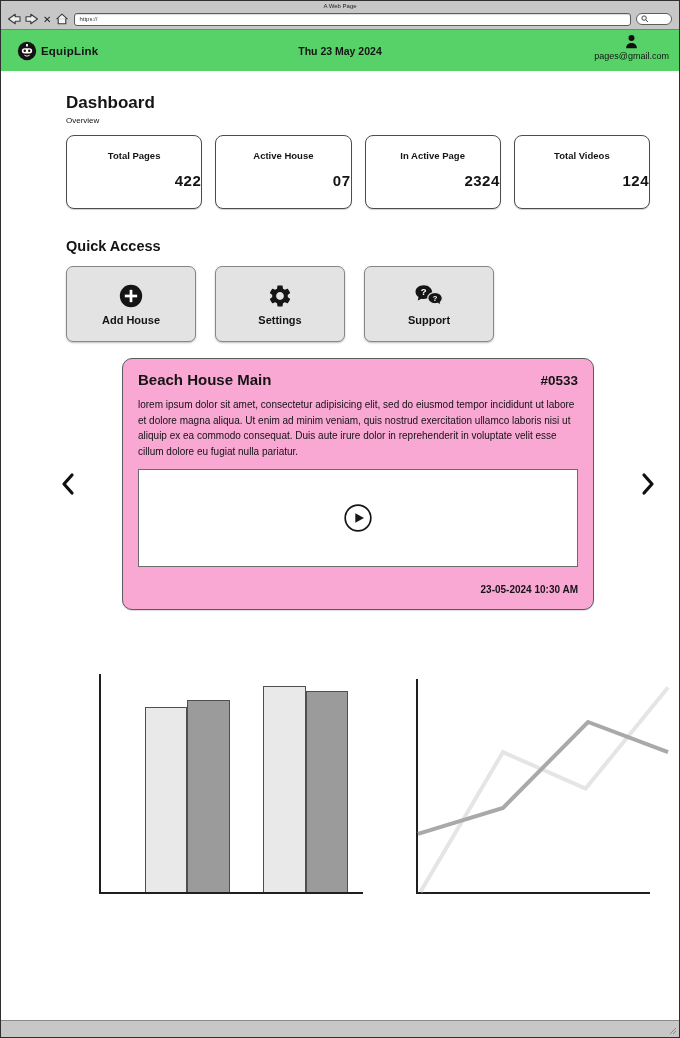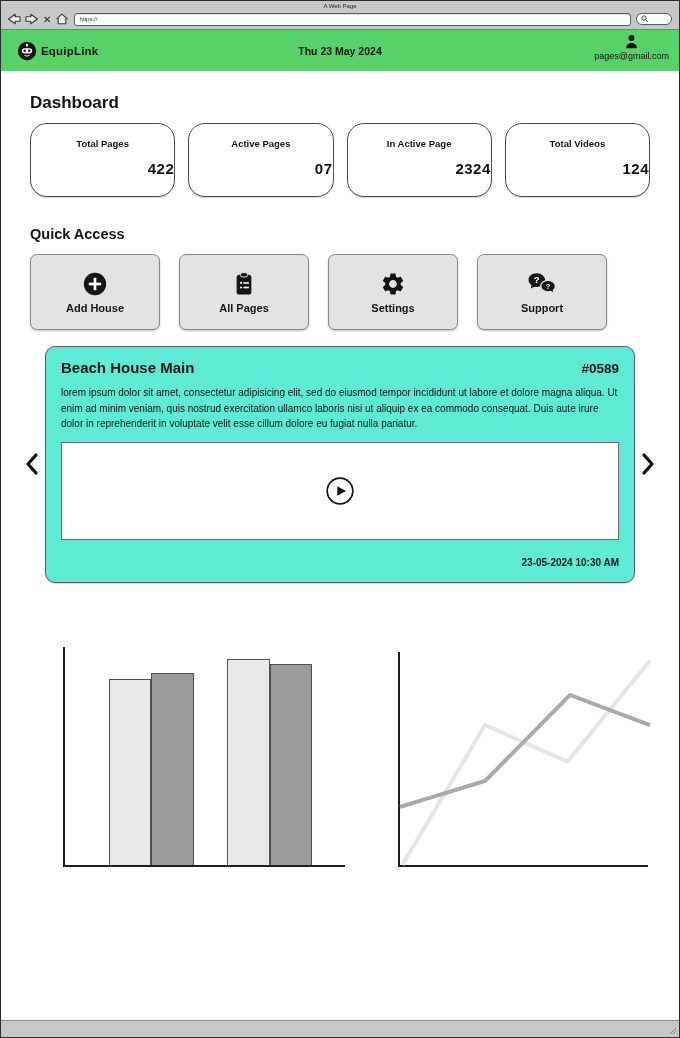--- a/index.html
+++ b/index.html
@@ -24,40 +24,40 @@
 
   
   .appbar { flex:0 0 auto; height:41px; background:#57d268; position:relative; display:flex; align-items:center; }
   .brand { display:flex; align-items:center; gap:4px; margin-left:16px; position:relative; z-index:1; }
   .brand-name { font-size:11.5px; font-weight:bold; letter-spacing:.2px; }
   .appbar-date { position:absolute; left:0; right:0; text-align:center; font-size:10.5px; font-weight:600; }
   .userblock { position:absolute; right:10px; top:3px; display:flex; flex-direction:column; align-items:center; z-index:1; }
   .user-email { font-size:9px; margin-top:1px; }
 
   
-  .content { flex:1 1 auto; padding:0 29px; position:relative; background:#fff; }
+  .content { flex:1 1 auto; padding:0 29px; position:relative; background:#fff;margin-left:36px; }
   .page-title { font-size:17px; font-weight:bold; margin:22px 0 0; }
   .page-subtitle { font-size:8px; margin-top:3px; }
 
   .stats-row { display:flex; gap:13px; margin-top:10px; }
-  .stat-card { flex:1; height:74px; background:#fff; border:1px solid #4c4c4c; border-radius:17px; text-align:center; box-shadow:0 1px 1px rgba(0,0,0,.18); }
+  .stat-card { flex:1; height:74px; background:#fff; border:1px solid #4c4c4c; border-radius:8px; text-align:center; box-shadow:0 1px 1px rgba(0,0,0,.18); }
   .stat-label { font-size:9.5px; font-weight:bold; margin-top:14px; }
   .stat-value { font-size:15px; font-weight:bold; margin-top:11px; letter-spacing:.5px;text-align:right; }
 
   .section-title { font-size:14.5px; font-weight:bold; }
   .qa-title { margin-top:29px; }
   .qa-row { display:flex; gap:19px; margin-top:12px; }
   .qa-card { width:130px; height:76px; background:#e3e3e3; border:1px solid #878787; border-radius:7px; display:flex; flex-direction:column; align-items:center; justify-content:center; gap:5px; box-shadow:0 1px 2px rgba(0,0,0,.25); cursor:pointer; }
   .qa-label { font-size:11px; font-weight:bold; }
 
   .recent-head { display:flex; justify-content:space-between; align-items:flex-end; margin-top:34px; }
   .see-all { font-size:11px; font-weight:600; color:#111; text-decoration:underline; cursor:pointer; }
 
   .carousel { position:relative; margin-top:16px; }
-  .recent-card { width:590px; margin:0 auto; background:#5eead4; border:1px solid #5c5c5c; border-radius:10px; padding:12px 15px 14px; box-shadow:0 1px 1px rgba(0,0,0,.15); }
+  .recent-card { width:472px; margin:0 auto; background:#f9a8d4; border:1px solid #5c5c5c; border-radius:10px; padding:12px 15px 14px; box-shadow:0 1px 1px rgba(0,0,0,.15); }
   .rc-head { display:flex; justify-content:space-between; align-items:baseline; }
   .rc-title { font-size:15px; font-weight:bold; }
   .rc-ref { font-size:13.5px; font-weight:bold; }
   .rc-desc { font-size:10px; line-height:1.55; margin-top:9px; color:#121212; }
   .video-box { height:98px; border:1px solid #6b6b6b; margin-top:9px; display:flex; align-items:center; justify-content:center; background:#fff; }
   .play-btn { background:none; border:none; padding:0; cursor:pointer; line-height:0; }
   .rc-time { text-align:right; font-size:10px; font-weight:bold; margin-top:17px; }
 
   .chev { position:absolute; top:50%; transform:translateY(-50%); background:none; border:none; padding:0; cursor:pointer; line-height:0; }
   .chev-left { left:-5px; }
@@ -124,28 +124,29 @@
         <circle cx="12" cy="7" r="4.2" fill="#111"></circle>
         <path d="M4.5 21 c0-4.4 3.4-7 7.5-7 s7.5 2.6 7.5 7 v0.4 h-15 Z" fill="#111"></path>
       </svg>
       <span class="user-email">pages@gmail.com</span>
     </div>
   </div>
 
   <div class="content">
 
     <h1 class="page-title">Dashboard</h1>
+    <div class="page-subtitle">Overview</div>
 
     <div class="stats-row">
       <div class="stat-card">
         <div class="stat-label">Total Pages</div>
         <div class="stat-value">422</div>
       </div>
       <div class="stat-card">
-        <div class="stat-label">Active Pages</div>
+        <div class="stat-label">Active House</div>
         <div class="stat-value">07</div>
       </div>
       <div class="stat-card">
         <div class="stat-label">In Active Page</div>
         <div class="stat-value">2324</div>
       </div>
       <div class="stat-card">
         <div class="stat-label">Total Videos</div>
         <div class="stat-value">124</div>
       </div>
@@ -156,31 +157,20 @@
       <div class="qa-card">
         <svg width="26" height="26" viewBox="0 0 24 24">
           <circle cx="12" cy="12" r="10.3" fill="#151515"></circle>
           <rect x="10.75" y="6.3" width="2.5" height="11.4" fill="#fff"></rect>
           <rect x="6.3" y="10.75" width="11.4" height="2.5" fill="#fff"></rect>
         </svg>
         <span class="qa-label">Add House</span>
       </div>
       <div class="qa-card">
         <svg width="26" height="26" viewBox="0 0 24 24">
-          <rect x="5.2" y="3.5" width="13.6" height="18.3" rx="2.4" fill="#151515"></rect>
-          <rect x="8.8" y="1.6" width="6.4" height="3.8" rx="1.3" fill="#151515" stroke="#e3e3e3" stroke-width="0.9"></rect>
-          <circle cx="9.3" cy="11" r="1" fill="#fff"></circle>
-          <rect x="11.5" y="10.3" width="5" height="1.5" fill="#fff"></rect>
-          <circle cx="9.3" cy="15.2" r="1" fill="#fff"></circle>
-          <rect x="11.5" y="14.5" width="5" height="1.5" fill="#fff"></rect>
-        </svg>
-        <span class="qa-label">All Pages</span>
-      </div>
-      <div class="qa-card">
-        <svg width="26" height="26" viewBox="0 0 24 24">
           <path fill="#151515" d="M19.14,12.94c0.04-0.3,0.06-0.61,0.06-0.94c0-0.32-0.02-0.64-0.07-0.94l2.03-1.58c0.18-0.14,0.23-0.41,0.12-0.61 l-1.92-3.32c-0.12-0.22-0.37-0.29-0.59-0.22l-2.39,0.96c-0.5-0.38-1.03-0.7-1.62-0.94L14.4,2.81c-0.04-0.24-0.24-0.41-0.48-0.41 h-3.84c-0.24,0-0.43,0.17-0.47,0.41L9.25,5.35C8.66,5.59,8.12,5.92,7.63,6.29L5.24,5.33c-0.22-0.08-0.47,0-0.59,0.22L2.74,8.87 C2.62,9.08,2.66,9.34,2.86,9.48l2.03,1.58C4.84,11.36,4.8,11.69,4.8,12s0.02,0.64,0.07,0.94l-2.03,1.58 c-0.18,0.14-0.23,0.41-0.12,0.61l1.92,3.32c0.12,0.22,0.37,0.29,0.59,0.22l2.39-0.96c0.5,0.38,1.03,0.7,1.62,0.94l0.36,2.54 c0.05,0.24,0.24,0.41,0.48,0.41h3.84c0.24,0,0.44-0.17,0.47-0.41l0.36-2.54c0.59-0.24,1.13-0.56,1.62-0.94l2.39,0.96 c0.22,0.08,0.47,0,0.59-0.22l1.92-3.32c0.12-0.22,0.07-0.47-0.12-0.61L19.14,12.94z M12,15.6c-1.98,0-3.6-1.62-3.6-3.6 s1.62-3.6,3.6-3.6s3.6,1.62,3.6,3.6S13.98,15.6,12,15.6z"></path>
         </svg>
         <span class="qa-label">Settings</span>
       </div>
       <div class="qa-card">
         <svg width="30" height="26" viewBox="0 0 28 24">
           <path d="M9.2 2 C4.7 2 1.4 4.7 1.4 8.1 c0 2 1.1 3.8 2.8 4.9 L3.5 16.2 l3.5-1.7 c0.7 0.2 1.4 0.25 2.2 0.25 4.5 0 7.8-2.7 7.8-6.15 S13.7 2 9.2 2 Z" fill="#151515"></path>
           <text x="9.1" y="11.2" font-size="9" font-weight="bold" fill="#fff" text-anchor="middle" font-family="'Liberation Sans',sans-serif">?</text>
           <path d="M19.6 8.6 c-3.9 0-6.7 2.3-6.7 5.3 0 2.9 2.8 5.3 6.7 5.3 0.8 0 1.6-0.1 2.3-0.3 L25.4 20.4 l-0.8-2.5 c1.1-0.95 1.8-2.3 1.8-3.9 0-3-2.9-5.4-6.8-5.4 Z" fill="#151515" stroke="#e3e3e3" stroke-width="1.1"></path>
           <text x="19.6" y="16.6" font-size="7" font-weight="bold" fill="#fff" text-anchor="middle" font-family="'Liberation Sans',sans-serif">?</text>
@@ -193,21 +183,21 @@
     <div class="carousel">
       <button class="chev chev-left">
         <svg width="14" height="24" viewBox="0 0 14 24">
             <polyline points="11,3 3,12 11,21" fill="none" stroke="#101010" stroke-width="3.2" stroke-linecap="round" stroke-linejoin="round"></polyline>
           </svg>
       </button>
 
       <div class="recent-card">
         <div class="rc-head">
           <span class="rc-title">Beach House Main</span>
-          <span class="rc-ref">#0589</span>
+          <span class="rc-ref">#0533</span>
         </div>
         <p class="rc-desc">lorem ipsum dolor sit amet, consectetur adipisicing elit, sed do eiusmod tempor incididunt ut labore et dolore magna aliqua. Ut enim ad minim veniam, quis nostrud exercitation ullamco laboris nisi ut aliquip ex ea commodo consequat. Duis aute irure dolor in reprehenderit in voluptate velit esse cillum dolore eu fugiat nulla pariatur.</p>
         <div class="video-box">
           <button class="play-btn">
             <svg width="30" height="30" viewBox="0 0 30 30">
               <circle cx="15" cy="15" r="12.8" fill="#fff" stroke="#161616" stroke-width="1.7"></circle>
               <polygon points="12.3,10.3 21,15 12.3,19.7" fill="#161616"></polygon>
             </svg>
           </button>
         </div>

